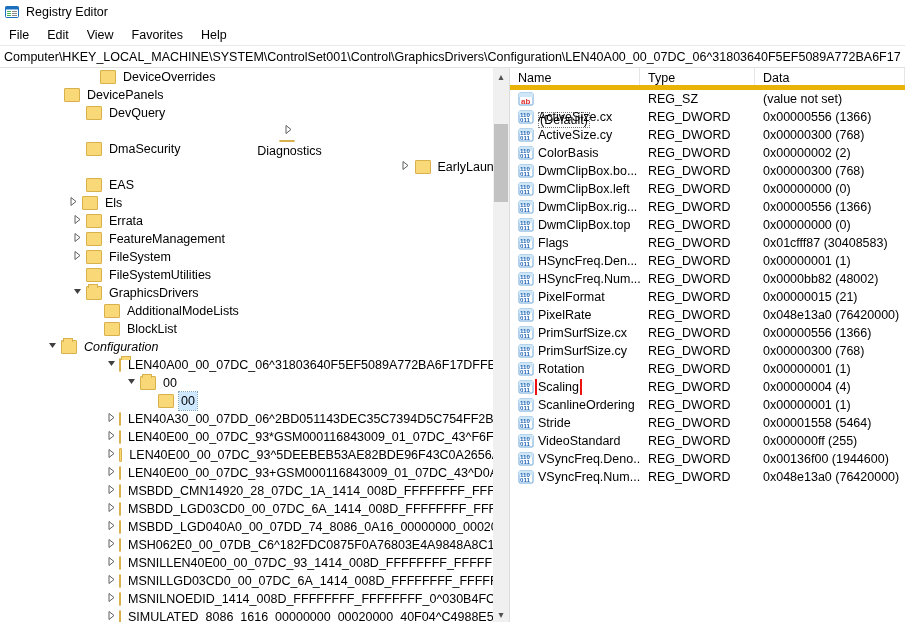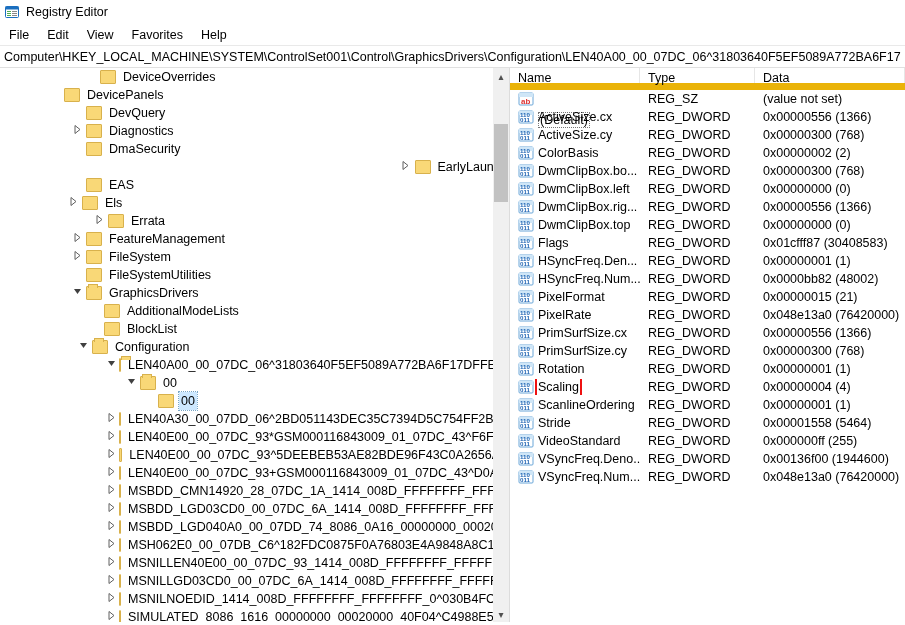--- a/index.html
+++ b/index.html
@@ -26,21 +26,21 @@
   .tree-scrollbar .arrow.down { bottom:0; }
 
   .tree-row { height: 18px; line-height:18px; white-space: nowrap; display:flex; align-items:center; }
   .tree-row .exp { display:inline-block; width:14px; text-align:center; color:#5b5b5b; font-size:11px; margin-right:2px;}
   .tree-row .fld { display:inline-block; width:16px; height:14px; background:#f9d877; border:1px solid #d8b14c; border-radius:1px; position:relative; margin-right:5px; }
   .tree-row .fld.open::before { content:""; position:absolute; top:-3px; left:1px; width:8px; height:3px; background:#f9d877; border:1px solid #d8b14c; border-bottom:none;}
   .tree-row .lbl { padding:0 2px; }
   .tree-row.selected .lbl { background:#cde8ff; outline:1px dotted #7aa7c7; }
 
   .list-pane { flex:1; height:100%; overflow:hidden; }
-  .list-header { display:flex; height:22px; border-bottom:7px solid #eab308; font-size:12.5px; }
+  .list-header { display:flex; height:22px; border-bottom:5px solid #eab308; font-size:12.5px; }
   .list-header .col { padding:3px 8px; border-right:1px solid #e6e6e6; }
   .col-name { width:130px; } .col-type { width:115px; } .col-data { flex:1; }
   .list-body { }
   .list-row { display:flex; height:18px; align-items:center; }
   .list-row .cell { padding:0 8px; white-space:nowrap; overflow:hidden; }
   .list-row .cell.name { width:130px; display:flex; align-items:center; gap:4px; }
   .list-row .cell.type { width:115px; }
   .list-row .cell.data { flex:1; }
   .val-icon { width:16px; height:16px; flex-shrink:0; }
   .list-row.highlight .cell.name .nm { outline:2px solid #e11; outline-offset:1px; }
@@ -89,21 +89,21 @@
         <div class="tree-row" style="padding-left: 48px;">
           <span class="exp"></span>
           <span class="fld"></span>
           <span class="lbl">DevicePanels</span>
         </div>
         <div class="tree-row" style="padding-left: 70px;">
           <span class="exp"></span>
           <span class="fld"></span>
           <span class="lbl">DevQuery</span>
         </div>
-        <div class="tree-row" style="padding-left: 70px;">
+        <div class="tree-row" style="padding-left: 70px; flex-direction: column;">
           <span class="exp"><svg width="11" height="11" viewBox="0 0 11 11">
               <path d="M3 1.5 L8 5.5 L3 9.5 Z" fill="none" stroke="#606060" stroke-width="1"></path>
             </svg></span>
           <span class="fld"></span>
           <span class="lbl">Diagnostics</span>
         </div>
         <div class="tree-row" style="padding-left: 70px;">
           <span class="exp"></span>
           <span class="fld"></span>
           <span class="lbl">DmaSecurity</span>
@@ -120,21 +120,21 @@
           <span class="fld"></span>
           <span class="lbl">EAS</span>
         </div>
         <div class="tree-row" style="padding-left: 66px;">
           <span class="exp"><svg width="11" height="11" viewBox="0 0 11 11">
               <path d="M3 1.5 L8 5.5 L3 9.5 Z" fill="none" stroke="#606060" stroke-width="1"></path>
             </svg></span>
           <span class="fld"></span>
           <span class="lbl">Els</span>
         </div>
-        <div class="tree-row" style="padding-left: 92px;">
+        <div class="tree-row" style="padding-left: 70px;">
           <span class="exp"><svg width="11" height="11" viewBox="0 0 11 11">
               <path d="M3 1.5 L8 5.5 L3 9.5 Z" fill="none" stroke="#606060" stroke-width="1"></path>
             </svg></span>
           <span class="fld"></span>
           <span class="lbl">Errata</span>
         </div>
         <div class="tree-row" style="padding-left: 70px;">
           <span class="exp"><svg width="11" height="11" viewBox="0 0 11 11">
               <path d="M3 1.5 L8 5.5 L3 9.5 Z" fill="none" stroke="#606060" stroke-width="1"></path>
             </svg></span>
@@ -163,21 +163,21 @@
         <div class="tree-row" style="padding-left: 88px;">
           <span class="exp"></span>
           <span class="fld"></span>
           <span class="lbl">AdditionalModeLists</span>
         </div>
         <div class="tree-row" style="padding-left: 88px;">
           <span class="exp"></span>
           <span class="fld"></span>
           <span class="lbl">BlockList</span>
         </div>
-        <div class="tree-row" style="padding-left: 76px;">
+        <div class="tree-row" style="padding-left: 45px; font-style: italic;">
           <span class="exp"><svg width="11" height="11" viewBox="0 0 11 11">
               <path d="M2 3 L9 3 L5.5 8 Z" fill="#404040"></path>
             </svg></span>
           <span class="fld open"></span>
           <span class="lbl">Configuration</span>
         </div>
         <div class="tree-row" style="padding-left: 106px;">
           <span class="exp"><svg width="11" height="11" viewBox="0 0 11 11">
               <path d="M2 3 L9 3 L5.5 8 Z" fill="#404040"></path>
             </svg></span>

